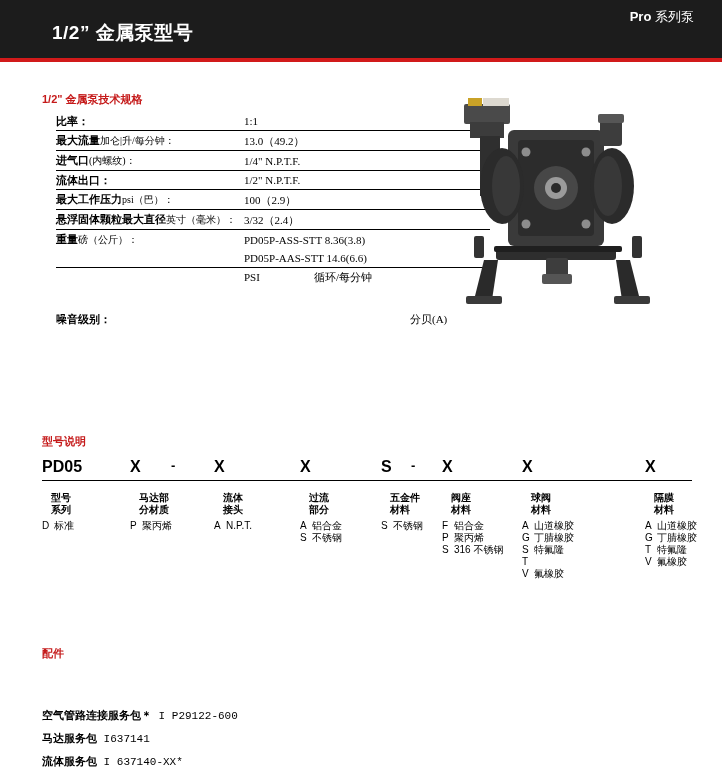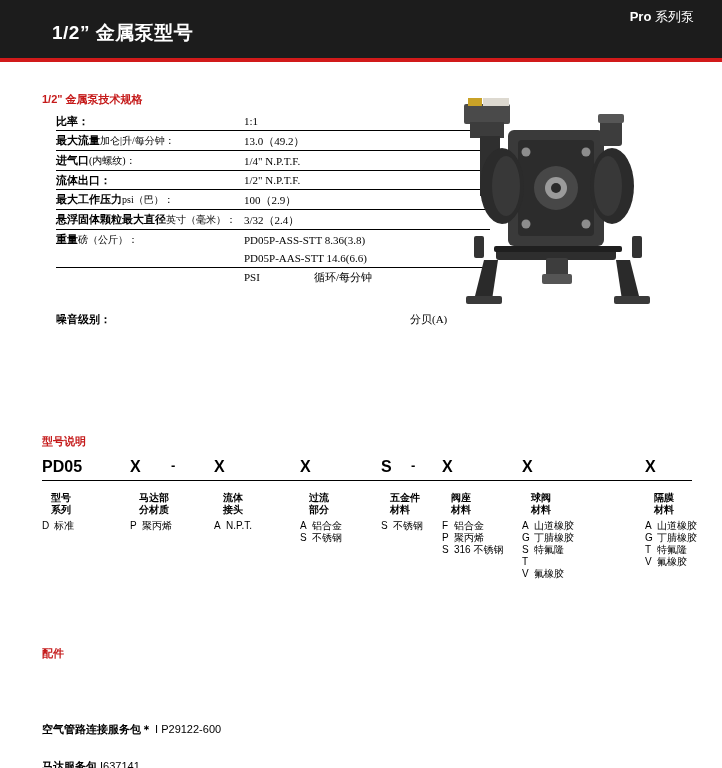--- a/index.html
+++ b/index.html
@@ -72,21 +72,21 @@
     position: absolute; left: 0; top: 22px; width: 650px; height: 1px; background: #000;
   }
   .mc-col { position: absolute; top: 34px; font-size: 10px; line-height: 12px; }
   .mc-col .ttl { font-weight: bold; margin-left: 9px; }
   .mc-col .opts { margin-top: 4px; }
   .mc-col .opt { white-space: nowrap; }
   .mc-col .k { display: inline-block; width: 12px; font-weight: normal; }
 
   
   .acc { position: absolute; left: 42px; top: 686px; font-size: 11px; }
-  .acc-line { margin-top: 22px; }
+  .acc-line { margin-top: 8px; font-family: Liberation Mono, monospace; }
   .acc-line .nm { font-weight: bold; }
   .acc-line .pn { font-weight: normal; }
 </style>
 </head>
 <body>
 
 <div class="page">
 
   <div class="header">
     <div class="header-title">1/2” 金属泵型号</div>

